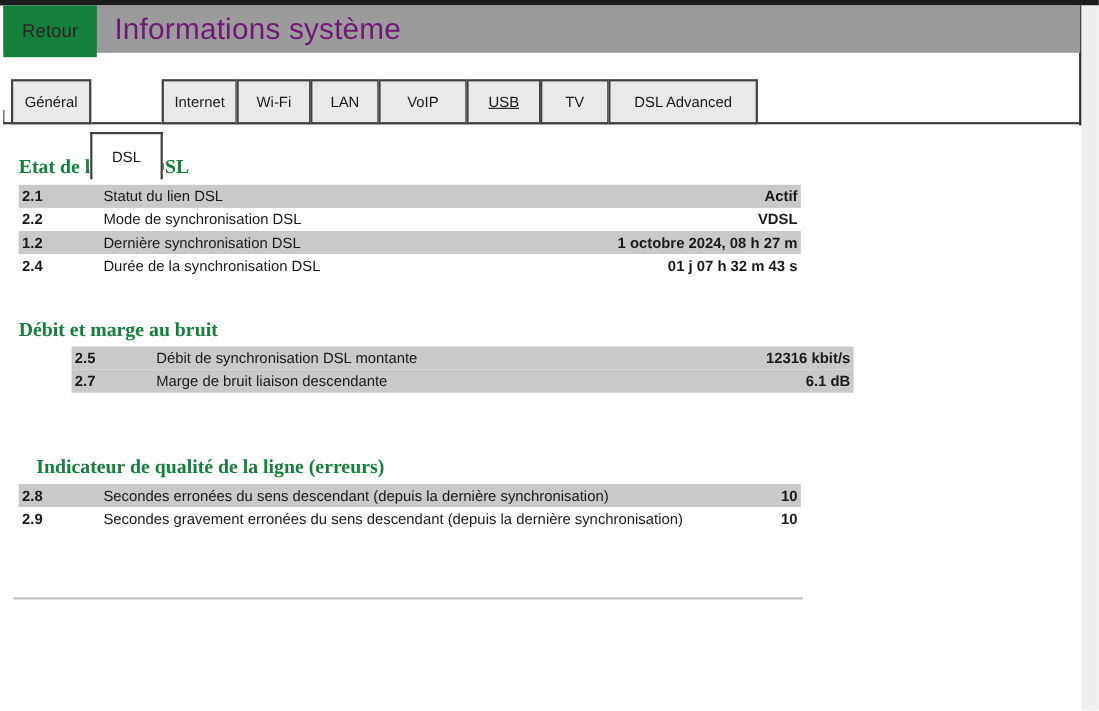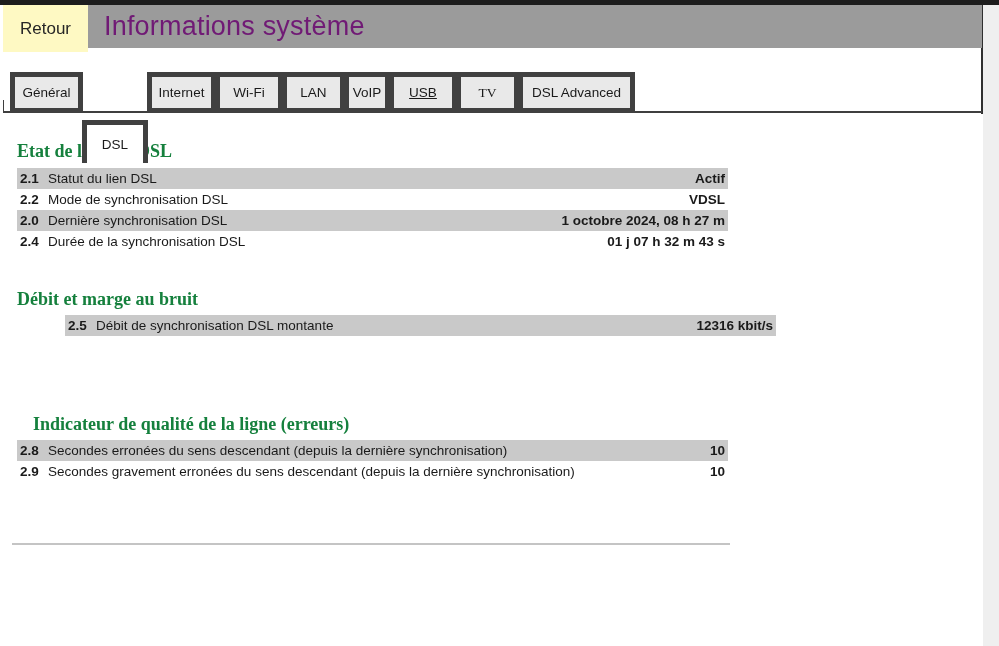--- a/index.html
+++ b/index.html
@@ -11,44 +11,44 @@
   .topbar { position:absolute; left:0; top:0; width:999px; height:5px; background:#1d1d1d; }
 
   
   .right-strip { position:absolute; left:983px; top:5px; width:16px; height:641px; background:#efefef; }
   .right-border { position:absolute; left:981px; top:5px; width:2px; height:109px; background:#2f2f2f; }
 
   
   .titlebar { position:absolute; left:3px; top:5px; width:979px; height:43px; background:#9b9b9b;
               display:flex; align-items:center; }
   .titlebar .title { color:#701a75; font-size:27px; font-weight:400; padding-left:101px; letter-spacing:0.2px; }
-  .back-btn { position:absolute; left:3px; top:5px; width:85px; height:47px; background:#fef9c3;
+  .back-btn { position:absolute; left:3px; top:5px; width:85px; height:47px; background:#15803d;
               border:none; color:#262626; font-size:17px; font-family:"Liberation Sans", sans-serif;
               display:flex; align-items:center; justify-content:center; cursor:pointer; }
 
   
   .tab-baseline { position:absolute; left:3px; top:111px; width:979px; height:2px; background:#3f3f3f; z-index:0; }
   .tab-left-tick { position:absolute; left:3px; top:100px; width:1px; height:13px; background:#3f3f3f; }
   .tabs { position:absolute; left:10px; top:72px; height:41px; display:flex; z-index:1; }
-  .tab { height:41px; background:#e9e9e9; border:5px solid #404040; margin-left:-1px;
+  .tab { height:41px; background:#e9e9e9; border:2px solid #404040; margin-left:-1px;
          display:flex; align-items:center; justify-content:center;
          font-size:13.5px; cursor:pointer; white-space:nowrap; }
   .tab:first-child { margin-left:0; }
   .tab.active { background:#ffffff; border-bottom:none; height:43px; z-index:2; }
   .tab:nth-child(1){ width:73px; } .tab:nth-child(2){ width:66px;margin-top:48px; }
   .tab:nth-child(3){ width:69px; } .tab:nth-child(4){ width:68px; }
-  .tab:nth-child(5){ width:63px;text-align:right; } .tab:nth-child(6){ width:46px; }
-  .tab:nth-child(7){ width:68px;text-decoration:underline; } .tab:nth-child(8){ width:63px;font-family:Liberation Serif, serif; }
-  .tab:nth-child(9){ width:117px; }
+  .tab:nth-child(5){ width:63px;text-align:right; } .tab:nth-child(6){ width:81px; }
+  .tab:nth-child(7){ width:68px;text-decoration:underline; } .tab:nth-child(8){ width:63px; }
+  .tab:nth-child(9){ width:136px; }
 
   
   .content { position:absolute; left:17px; top:113px; width:711px; }
   .section-heading { position:absolute; left:0; font-size:18px; font-weight:bold; color:#15803d;font-family:Liberation Serif, serif; }
   .tbl { position:absolute; left:0; width:711px; }
-  .row { display:flex; align-items:center; height:21px; font-size:13.5px; }
+  .row { display:flex; align-items:center; height:21px; font-size:13.5px;gap:46px; }
   .row.shaded { background:#c9c9c9; }
   .row .num { width:31px; padding-left:3px; font-weight:bold; flex:0 0 auto; }
   .row .label { flex:1 1 auto; overflow:hidden; white-space:nowrap; }
   .row .value { flex:0 0 auto; font-weight:bold; padding-right:3px; white-space:nowrap; text-align:right; }
 
   .h1 { top:28px; } .t1 { top:55px; }
   .h2 { top:176px; } .t2 { top:202px;margin-left:48px; }
   .h3 { top:301px;padding-left:16px; } .t3 { top:327px; }
   .bottom-sep { position:absolute; left:-5px; top:430px; width:718px; height:2px; background:#c4c4c4; }
 </style>
@@ -89,37 +89,42 @@
         <span class="num">2.1</span>
         <span class="label">Statut du lien DSL</span>
         <span class="value">Actif</span>
       </div>
       <div class="row">
         <span class="num">2.2</span>
         <span class="label">Mode de synchronisation DSL</span>
         <span class="value">VDSL</span>
       </div>
       <div class="row shaded">
-        <span class="num">2.0</span>
+        <span class="num">1.2</span>
         <span class="label">Dernière synchronisation DSL</span>
         <span class="value">1 octobre 2024, 08 h 27 m</span>
       </div>
       <div class="row">
         <span class="num">2.4</span>
         <span class="label">Durée de la synchronisation DSL</span>
         <span class="value">01 j 07 h 32 m 43 s</span>
       </div>
     </div>
 
     <div class="section-heading h2">Débit et marge au bruit</div>
     <div class="tbl t2">
       <div class="row shaded">
         <span class="num">2.5</span>
         <span class="label">Débit de synchronisation DSL montante</span>
         <span class="value">12316 kbit/s</span>
+      </div>
+      <div class="row shaded">
+        <span class="num">2.7</span>
+        <span class="label">Marge de bruit liaison descendante</span>
+        <span class="value">6.1 dB</span>
       </div>
     </div>
 
     <div class="section-heading h3">Indicateur de qualité de la ligne (erreurs)</div>
     <div class="tbl t3">
       <div class="row shaded">
         <span class="num">2.8</span>
         <span class="label">Secondes erronées du sens descendant (depuis la dernière synchronisation)</span>
         <span class="value">10</span>
       </div>

